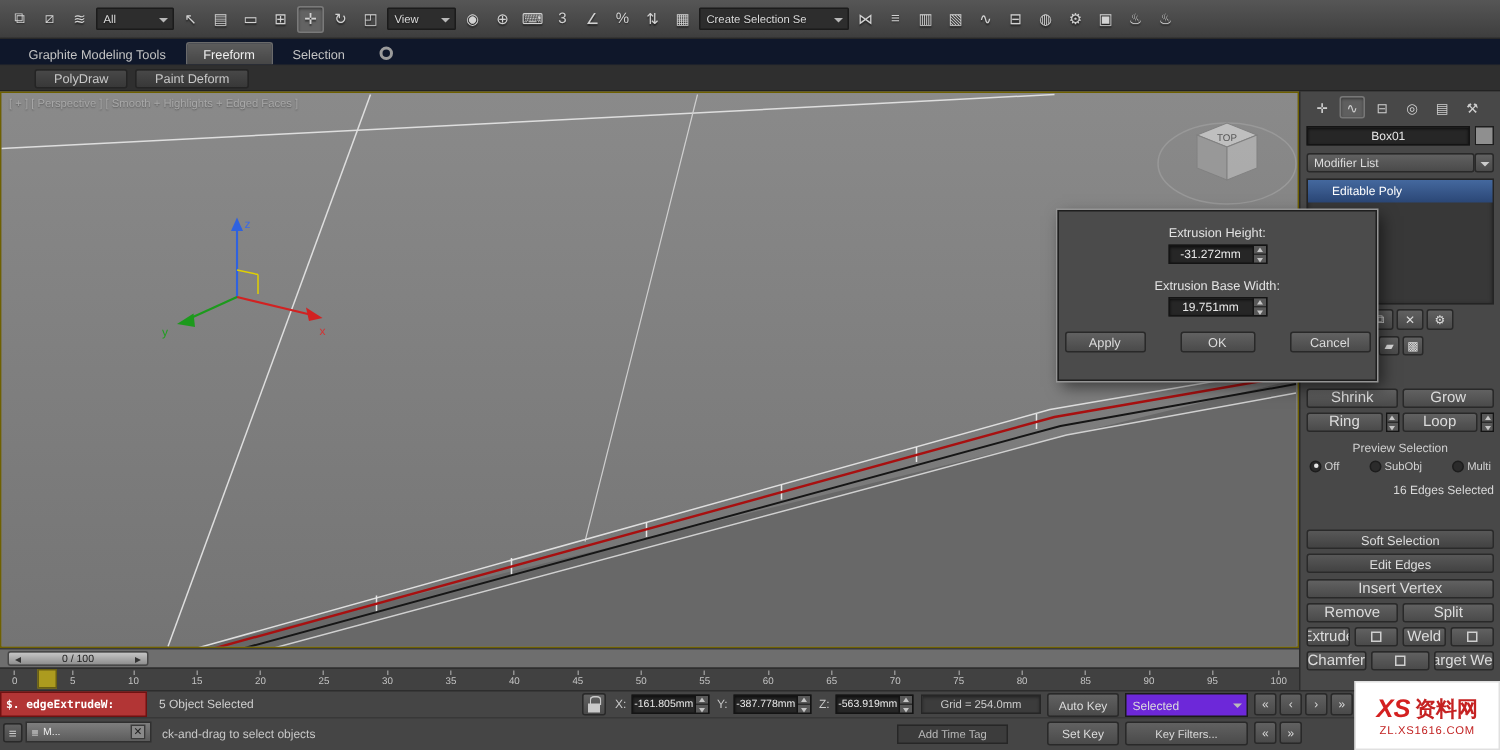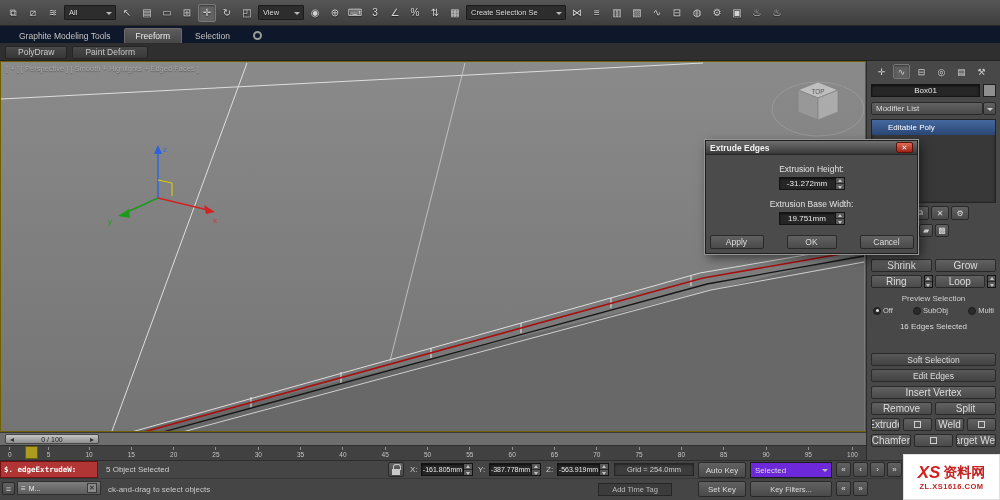--- a/index.html
+++ b/index.html
@@ -22,21 +22,21 @@
   .dd-sm{width:52px}.dd-md{width:46px}.dd-lg{width:100px}
 
   
   #ribbonbar{position:absolute;left:0;top:26px;width:1000px;height:18px;background:#0f172a;
     border-bottom:1px solid #2d2d2d;display:flex;align-items:flex-end;gap:2px;padding-left:8px}
   .rtab{height:15px;padding:0 11px;display:flex;align-items:center;font-size:8.5px;color:#c4c4c4}
   .rtab.active{background:linear-gradient(#5c5c5c,#464646);border:1px solid #6a6a6a;border-bottom:none;
     border-radius:2px 2px 0 0;color:#efefef}
   #ribbontoggle{width:9px;height:9px;border:2px solid #9b9b9b;border-radius:50%;margin:0 0 3px 10px}
   #subtabbar{position:absolute;left:0;top:44px;width:1000px;height:17px;background:#2f2f2f;
-    border-bottom:1px solid #222;display:flex;align-items:center;gap:5px;padding:0 5px}
+    border-bottom:1px solid #222;display:flex;align-items:center;gap:5px;padding:0 23px}
   .stab{height:13px;background:linear-gradient(#484848,#383838);border:1px solid #242424;border-radius:2px;
     color:#c9c9c9;font-size:8.5px;padding:0 12px;display:flex;align-items:center}
 
   
   #viewport{position:absolute;left:0;top:61px;width:866px;height:371px;background:#7e7e7e;
     border:1px solid #6e6000}
   #vpsvg{position:absolute;left:0;top:0;width:864px;height:369px}
   #vplabel{position:absolute;left:5px;top:2px;font-size:7.5px;color:#a8a8a8;
     text-shadow:0 1px 1px rgba(0,0,0,.35);white-space:nowrap}
 
@@ -79,21 +79,21 @@
   .row2 .btn{flex:1}
   .mshrink{margin-top:22px}.m3{margin-top:3px}.m4{margin-top:4px}
   .rl{display:flex;gap:2px;margin-top:3px}
   .rl .btn{flex:1}
   .rl .spin{height:13px;border:1px solid #141414}
   #prevlabel{margin-top:6px;text-align:center;color:#cfcfcf;font-size:8px}
   .prow{display:flex;justify-content:space-between;padding:0 2px;margin-top:3px;color:#d2d2d2;font-size:7.5px;align-items:center}
   .radio{display:flex;align-items:center;gap:2px}
   .rdot{width:8px;height:8px;border-radius:50%;border:1px solid #1d1d1d;background:#2b2b2b;display:inline-block}
   .rdot.on::before{content:"";display:block;width:3px;height:3px;margin:1.5px;border-radius:50%;background:#e6e6e6}
-  #sel16{margin-top:7px;text-align:center;color:#dadada;font-size:8px}
+  #sel16{margin-top:7px;text-align:right;color:#dadada;font-size:8px}
   .rhead{height:13px;background:linear-gradient(#585858,#424242);border:1px solid #2a2a2a;border-radius:2px;
     display:flex;align-items:center;justify-content:center;color:#dedede;font-size:8.5px}
   .msoft{margin-top:22px}
   .sq{width:12px;flex:0 0 12px;position:relative}
   .sq::before{content:"";width:5px;height:5px;border:1px solid #cfcfcf}
 
   
   #tslider{position:absolute;left:0;top:432px;width:866px;height:13px;background:#6e6e6e;
     border-top:1px solid #3a3a3a}
   #thandle{position:absolute;left:5px;top:1px;width:94px;height:10px;
@@ -166,21 +166,21 @@
   .dbtn{height:14px;font-size:8.5px}
   .w54{width:54px}.w50{width:50px}
 
   
   #watermark{position:absolute;right:0;bottom:0;width:97px;height:46px;background:#ffffff;
     border:1px solid #e0e0e0;z-index:30;display:flex;flex-direction:column;align-items:center;
     justify-content:center}
   .wmtop{display:flex;align-items:center;gap:3px}
   .wmlogo{color:#d42020;font-style:italic;font-weight:bold;font-size:17px;line-height:17px}
   .wmcn{color:#c52222;font-weight:bold;font-size:14px}
-  .wmurl{color:#c22222;font-size:7.5px;font-weight:bold;letter-spacing:.5px;margin-top:0}
+  .wmurl{color:#c22222;font-size:7.5px;font-weight:normal;letter-spacing:.5px;margin-top:0}
 </style>
 </head>
 <body>
 
 <div id="app">
 
   <div id="toolbar">
       <div class="tbtn">⧉</div>
       <div class="tbtn">⧄</div>
       <div class="tbtn">≋</div>
@@ -441,24 +441,20 @@
     <div id="addtag">Add Time Tag</div>
     <div id="setkey" class="btn">Set Key</div>
     <div id="keyfilters" class="btn">Key Filters...</div>
     <div class="pbrow2">
         <div class="btn pb">«</div>
         <div class="btn pb">»</div>
       </div>
   </div>
 
   <div id="dialog">
-    <div id="dtitle">
-      <span>Extrude Edges</span>
-      <div id="dclose"></div>
-    </div>
     <div class="dlabel">Extrusion Height:</div>
     <div class="field dfield">
       <span class="val">-31.272mm</span>
       <span class="spin">
           <i class="up"></i>
           <i class="dn"></i>
         </span>
     </div>
     <div class="dlabel">Extrusion Base Width:</div>
     <div class="field dfield">

